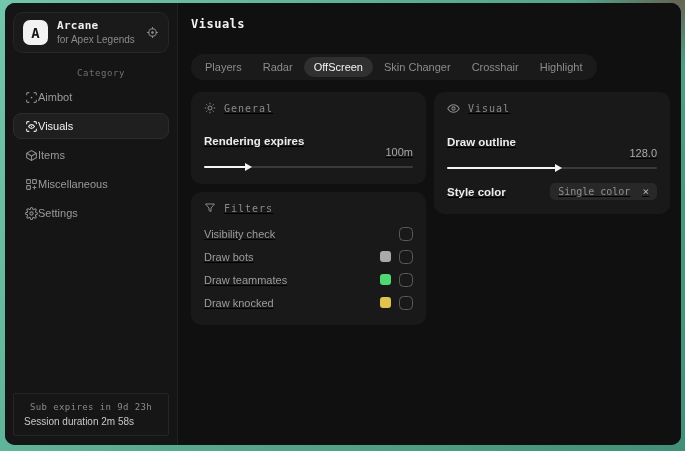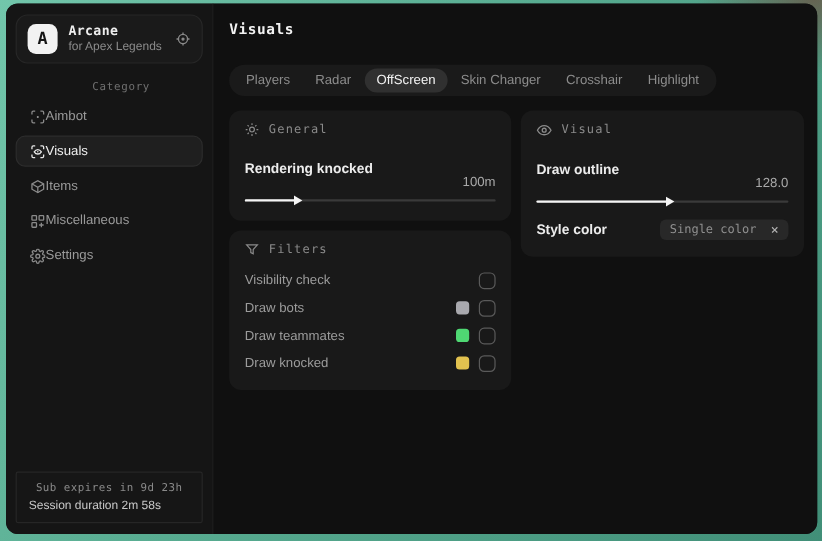--- a/index.html
+++ b/index.html
@@ -73,21 +73,21 @@
   }
   .tab {
     padding:4px 10px; font-size:11px; color:#8c8c8c; border-radius:12px;
     white-space:nowrap; cursor:default;
   }
   .tab.active { background:#303030; color:#f2f2f2; }
 
   .content { margin-top:12px; display:grid; grid-template-columns:235px 236px; gap:8px; align-items:start; }
   .col { display:flex; flex-direction:column; gap:8px; }
 
-  .panel { background:#191919; border-radius:10px; padding:10px 13px 12px 13px; }
+  .panel { background:#191919; border-radius:10px; padding:10px 13px 12px 13px;text-decoration:underline; }
   .panel-header {
     display:flex; align-items:center; gap:8px; color:#8a8a8a;
     font-size:10px; letter-spacing:1px; margin-bottom:9px;
   }
   .panel-header svg { stroke:#8a8a8a; display:block; }
 
   .row { display:flex; align-items:center; justify-content:space-between; min-height:21px; }
   .row + .row { margin-top:2px; }
   .lbl-muted { color:#9c9c9c; font-size:11px; }
   .lbl-strong { color:#ececec; font-size:11.5px; font-weight:600; }
@@ -217,21 +217,21 @@
 
         <div class="panel">
           <div class="panel-header mono">
             <svg width="12" height="12" viewBox="0 0 24 24" fill="none" stroke-width="2">
               <circle cx="12" cy="12" r="4"></circle>
               <path d="M12 1.5v3M12 19.5v3M1.5 12h3M19.5 12h3M4.6 4.6l2.1 2.1M17.3 17.3l2.1 2.1M4.6 19.4l2.1-2.1M17.3 6.7l2.1-2.1"></path>
             </svg>
             <span>General</span>
           </div>
           <div class="row" style="margin-top:6px;">
-            <span class="lbl-strong">Rendering knocked</span>
+            <span class="lbl-strong">Rendering expires</span>
             <span class="val">100m</span>
           </div>
           <div class="slider">
             <div class="track"></div>
             <div class="fill" style="width: 20%;"></div>
           </div>
         </div>
 
         <div class="panel">
           <div class="panel-header mono">

